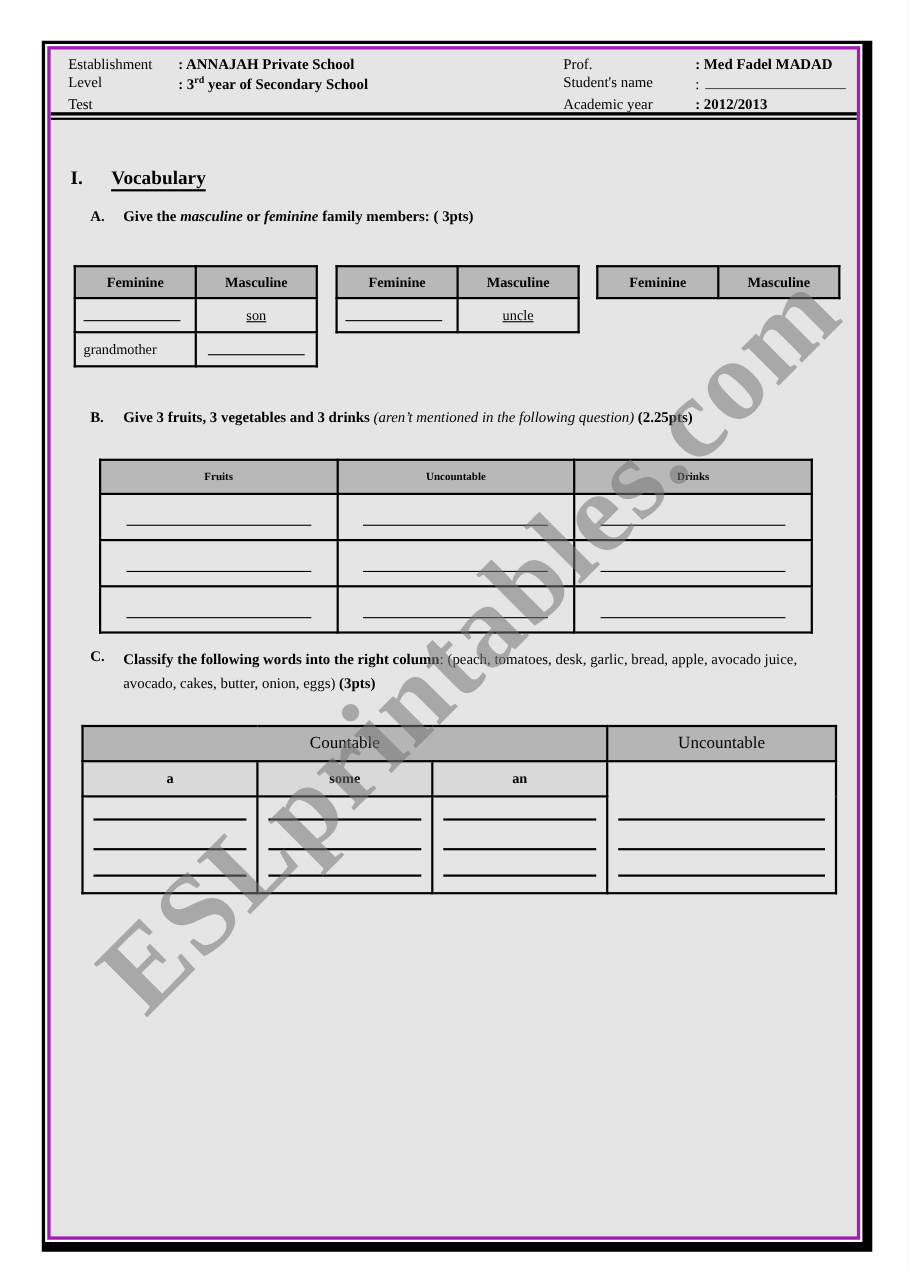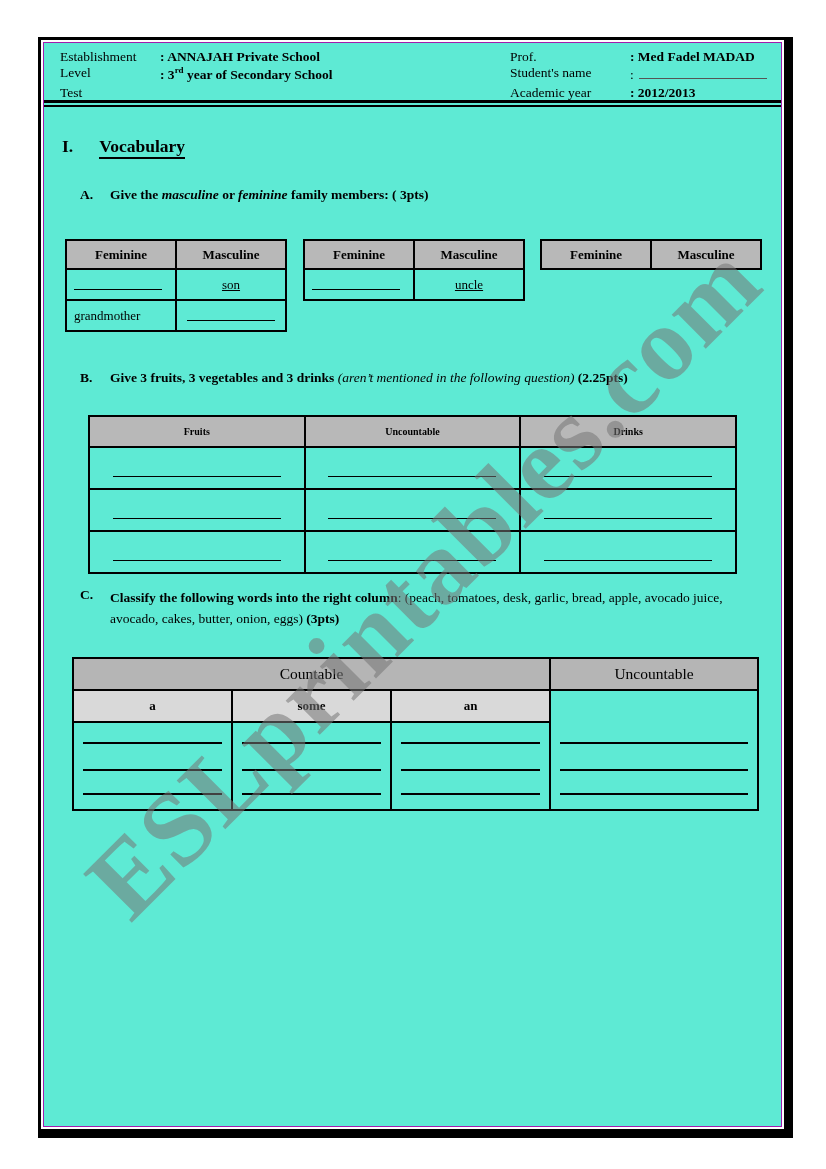--- a/index.html
+++ b/index.html
@@ -7,37 +7,37 @@
     width:826px; height:1169px; position:relative; background:#ffffff;
     font-family:"Liberation Serif", serif; color:#000;
   }
   .page {
     position:absolute; left:38px; top:37px; width:755px; height:1101px;
     box-sizing:border-box; border:solid #000; border-width:3px 9px 9px 3px;
     padding:2px; background:#fff;
   }
   .page-inner {
     position:relative; width:100%; height:100%;
-    border:1px solid #a21caf; box-sizing:border-box; overflow:hidden; background:#5eead4;
+    border:3px solid #a21caf; box-sizing:border-box; overflow:hidden; background:#e5e5e5;
   }
   
   .hdr-row { position:absolute; left:0; width:100%; height:18px; font-size:13.5px; }
   .hl { position:absolute; white-space:nowrap; }
   .pos-llabel { left:16px; }
   .pos-lvalue { left:116px; }
   .pos-rlabel { left:466px; }
   .pos-rvalue { left:574px;margin-left:12px; }
   .bold { font-weight:bold; }
   sup.ord { font-size:9px; }
   .name-line { display:inline-block; width:128px; height:13px; border-bottom:1px solid #555; margin-left:5px; }
   .sep { position:absolute; top:57px; left:0; right:0; }
   .sep .s1 { height:3px; background:#000; }
   .sep .s2 { height:2px; background:#000; margin-top:2px; }
   
-  .voc-title { position:absolute; top:93px; left:18px; font-size:17.5px; font-weight:bold; }
+  .voc-title { position:absolute; top:106px; left:18px; font-size:17.5px; font-weight:bold; }
   .voc-title .t { margin-left:26px; border-bottom:2px solid #000; padding-bottom:1px; }
   
   .q { position:absolute; font-size:13.5px; font-weight:bold; }
   .q .letter { position:absolute; left:0; top:0; }
   .q .qtext { display:block; margin-left:30px; }
   .q-a { top:144px; left:36px; white-space:nowrap; }
   .q-b { top:327px; left:36px; white-space:nowrap; }
   .q-c { top:544px; left:36px; width:670px; font-weight:normal; }
   .q-c .letter { font-weight:bold; }
   .q-c .qtext { line-height:21px; }

